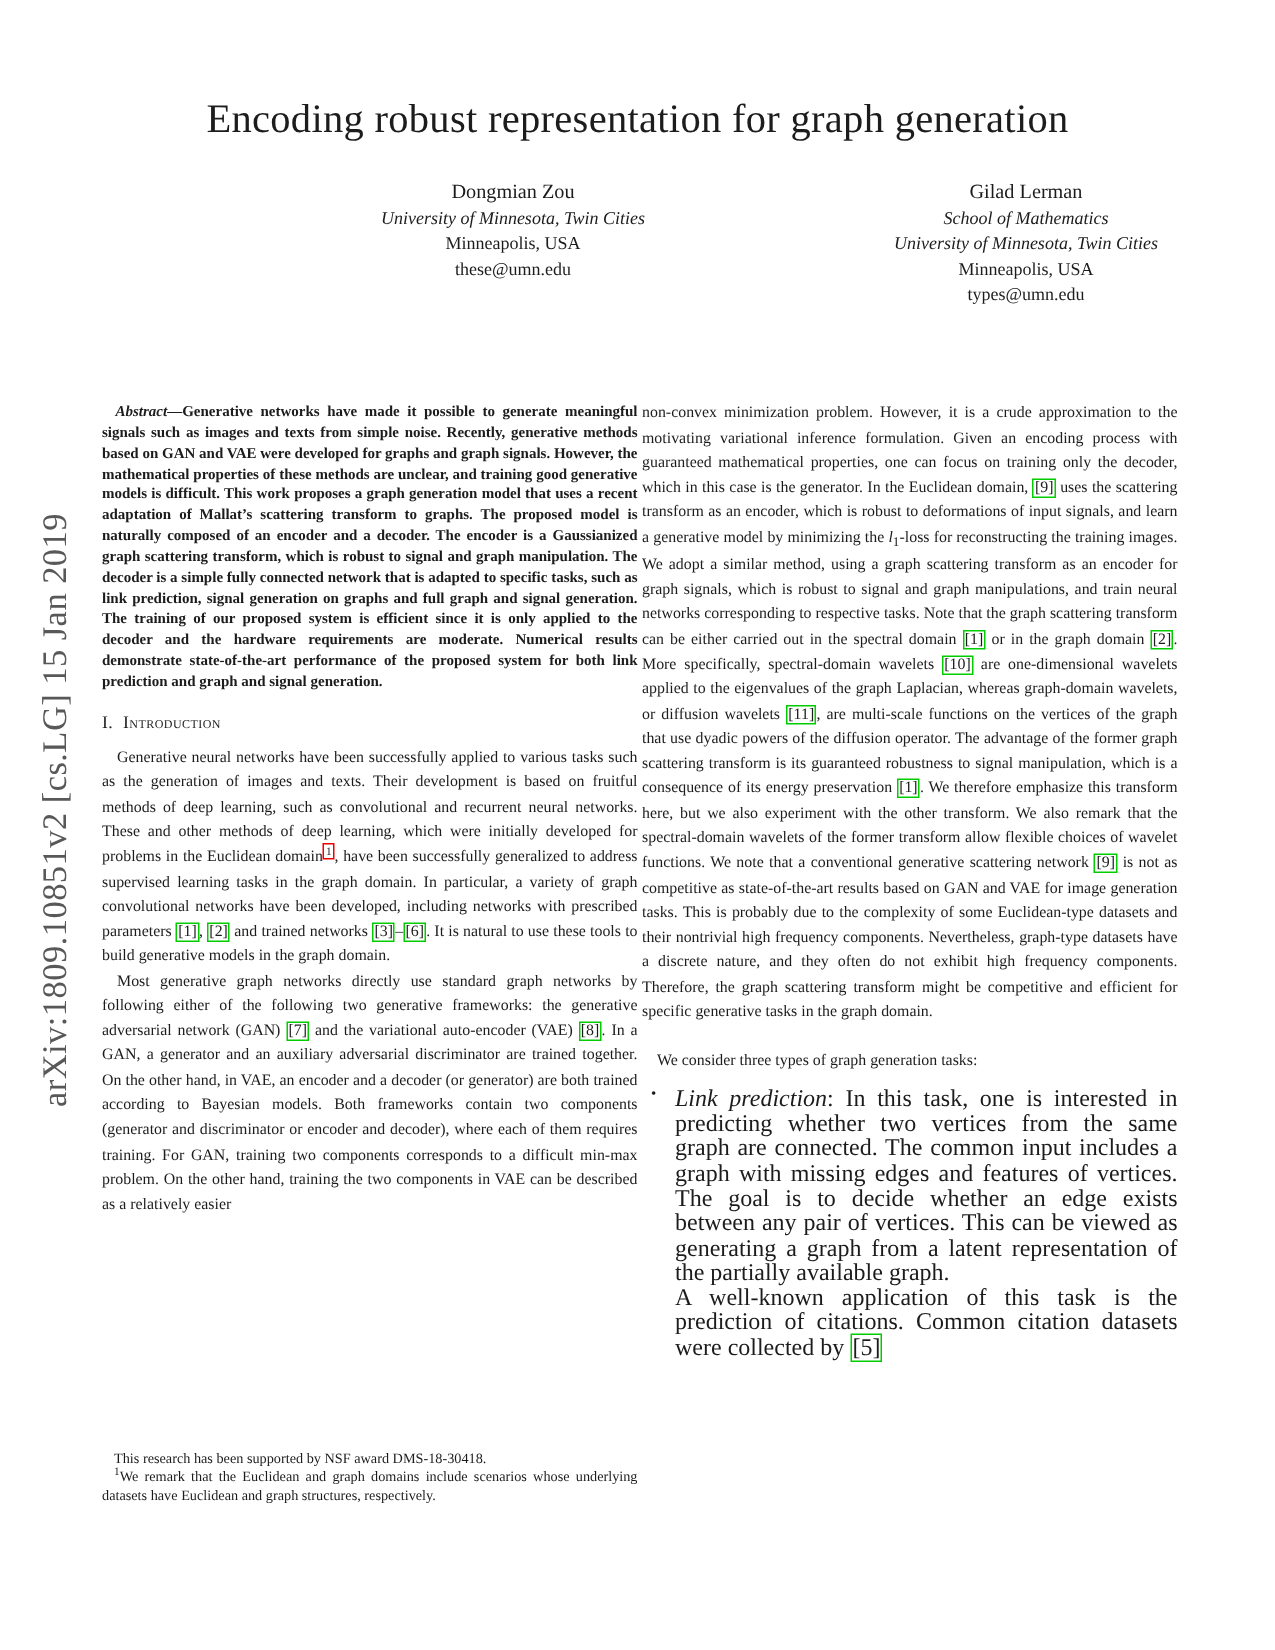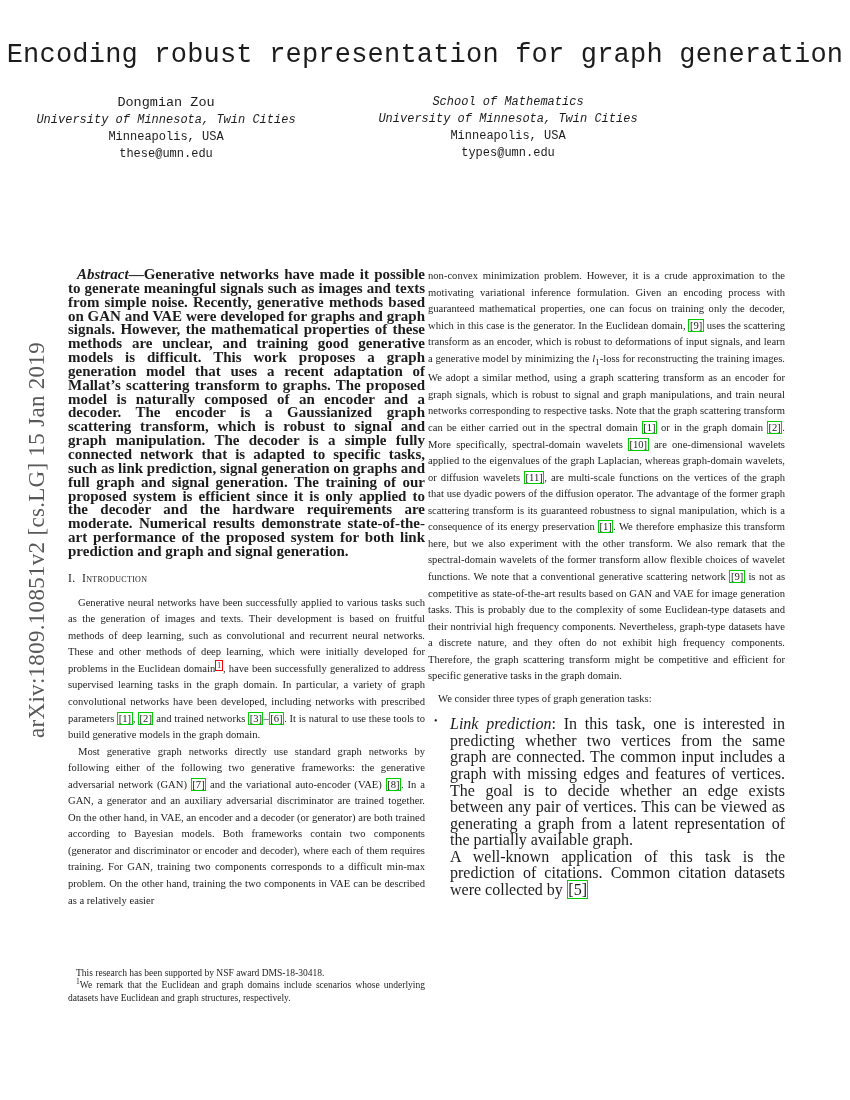--- a/index.html
+++ b/index.html
@@ -5,42 +5,42 @@
   html,body{margin:0;padding:0;background:#ffffff;}
   .page{position:relative;width:850px;height:1100px;background:#fff;overflow:hidden;
         font-family:"Liberation Serif","DejaVu Serif",serif;color:#1c1c1c;}
 
   
   .arxiv-stamp{position:absolute;left:-218px;top:527px;width:510px;height:26px;
         text-align:center;transform:rotate(-90deg);white-space:nowrap;
         font-size:23px;color:var(--stamp,#585858);letter-spacing:0.3px;}
 
   
-  .header{padding-top:40px;text-align:center;font-family:Liberation Mono, monospace;}
+  .header{padding-top:64px;text-align:center;}
   .title{font-size:27px;font-weight:400;margin:0;letter-spacing:0.2px;}
-  .authors{display:flex;justify-content:flex-start;gap:10px;margin-top:24px;}
+  .authors{display:flex;justify-content:flex-end;gap:10px;margin-top:24px;}
   .author-block{width:332px;text-align:center;font-size:12px;line-height:17px;}
   .author-name{font-size:13.5px;margin-bottom:1px;}
   .affil{font-style:italic;}
 
   
   .col{position:absolute;top:268px;width:357px;}
   .col.left{left:68px;height:736px;display:flex;flex-direction:column;}
   .col.right{left:428px;}
 
-  .abstract{font-size:15px;line-height:13.85px;font-weight:bold;text-align:justify;
+  .abstract{font-size:10px;line-height:13.85px;font-weight:bold;text-align:justify;
         text-indent:9px;margin:0;}
   .abs-label{font-style:italic;}
 
   .section-heading{font-size:11.8px;font-weight:400;font-variant:small-caps;
         text-align:left;margin:12px 0 9px 0;letter-spacing:0.3px;}
 
   .body-par{font-size:10.6px;line-height:16.55px;text-align:justify;margin:0;}
   .indent{text-indent:10px;}
-  .mt{margin-top:6px;}
+  .mt{margin-top:16px;}
 
   .footnotes{margin-top:auto;font-size:9.5px;line-height:12.4px;text-align:justify;}
   .footnotes p{margin:0;text-indent:8px;}
 
   
   .cite{border:1px solid var(--cite,#00cc00);padding:0 0.5px;}
   .fnref{border:1px solid var(--fnref,#ee0000);font-size:7.5px;padding:0 1px;
         vertical-align:4px;line-height:0;}
   sup.plain{font-size:7.5px;vertical-align:4px;line-height:0;}
 
@@ -59,20 +59,21 @@
   <div class="header">
     <h1 class="title">Encoding robust representation for graph generation</h1>
     <div class="authors">
       <div class="author-block">
         <div class="author-name">Dongmian Zou</div>
         <div class="affil">University of Minnesota, Twin Cities</div>
         <div>Minneapolis, USA</div>
         <div>these@umn.edu</div>
       </div>
       <div class="author-block">
+        <div class="author-name">Gilad Lerman</div>
         <div class="affil">School of Mathematics</div>
         <div class="affil">University of Minnesota, Twin Cities</div>
         <div>Minneapolis, USA</div>
         <div>types@umn.edu</div>
       </div>
     </div>
   </div>
 
   <div class="col left">
     <p class="abstract"><span class="abs-label">Abstract</span><span>—Generative networks have made it possible to generate meaningful signals such as images and texts from simple noise. Recently, generative methods based on GAN and VAE were developed for graphs and graph signals. However, the mathematical properties of these methods are unclear, and training good generative models is difficult. This work proposes a graph generation model that uses a recent adaptation of Mallat’s scattering transform to graphs. The proposed model is naturally composed of an encoder and a decoder. The encoder is a Gaussianized graph scattering transform, which is robust to signal and graph manipulation. The decoder is a simple fully connected network that is adapted to specific tasks, such as link prediction, signal generation on graphs and full graph and signal generation. The training of our proposed system is efficient since it is only applied to the decoder and the hardware requirements are moderate. Numerical results demonstrate state-of-the-art performance of the proposed system for both link prediction and graph and signal generation.</span></p>

